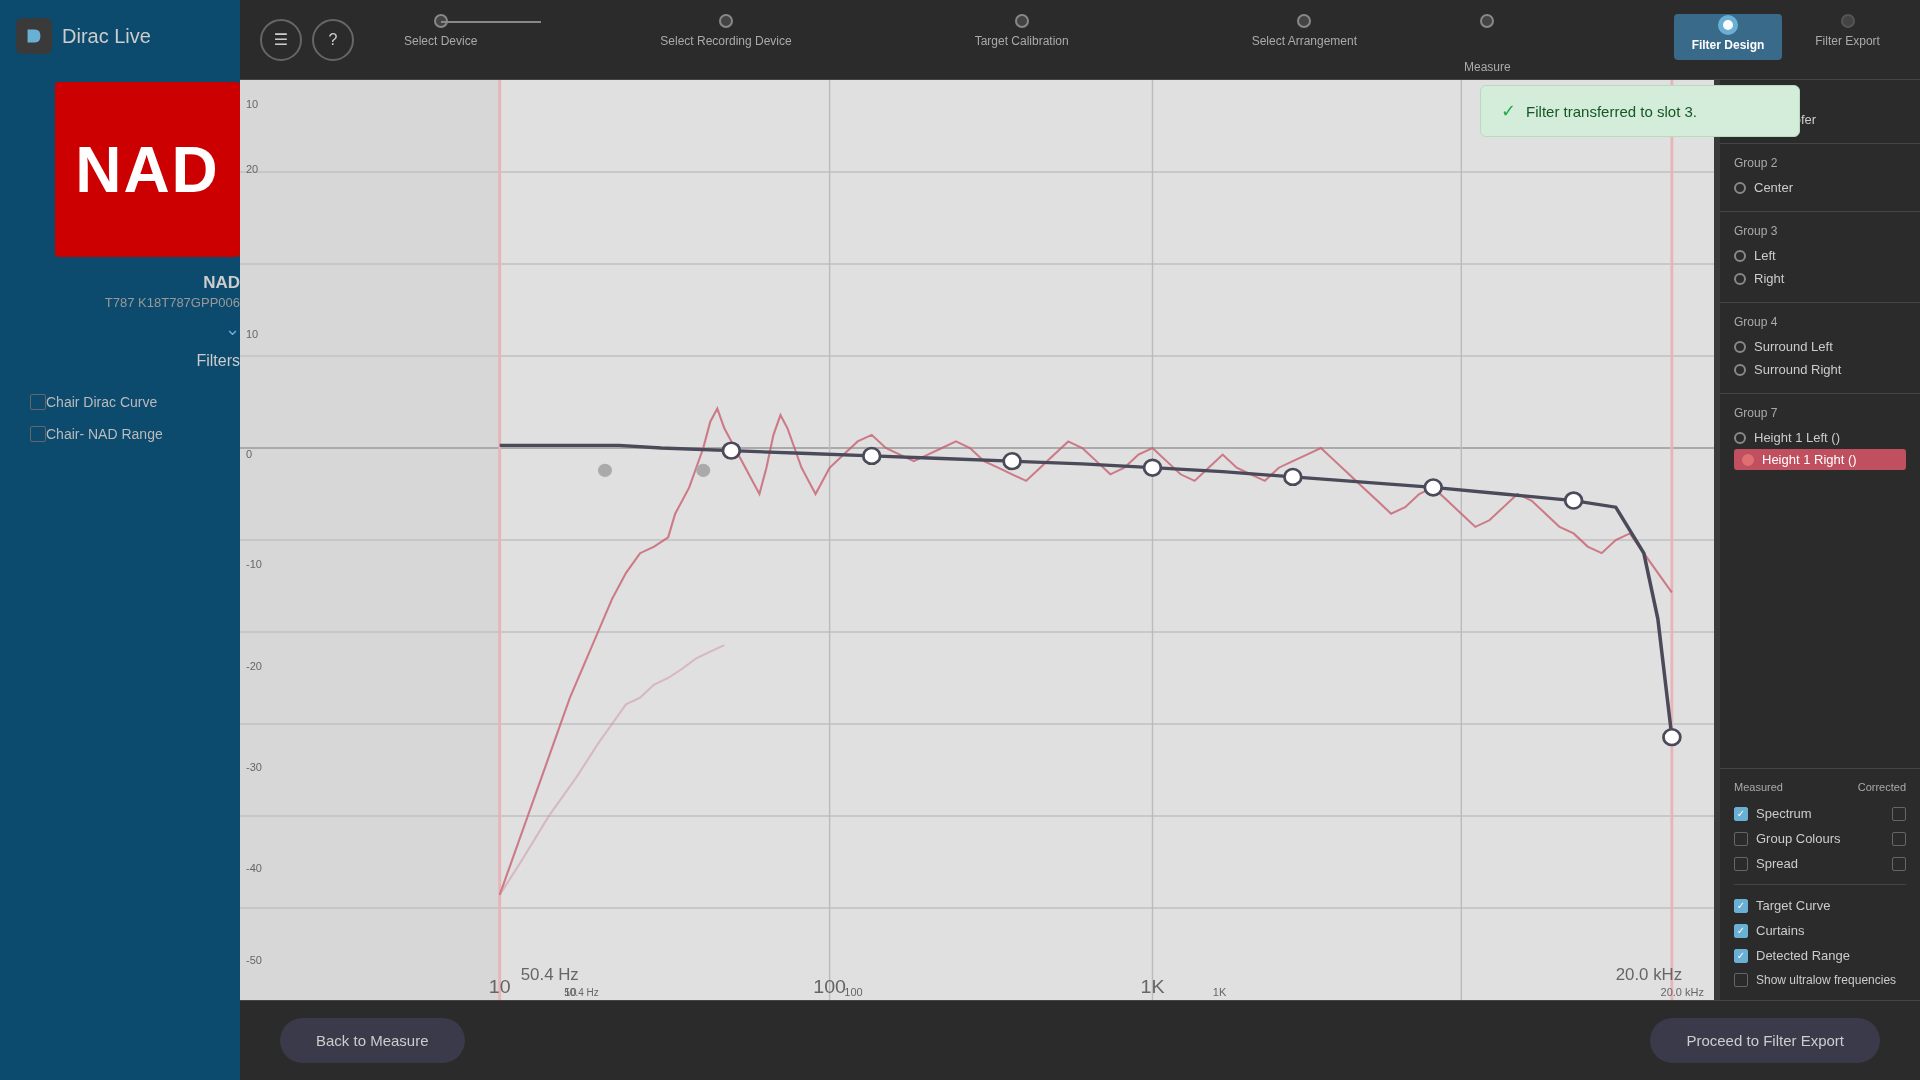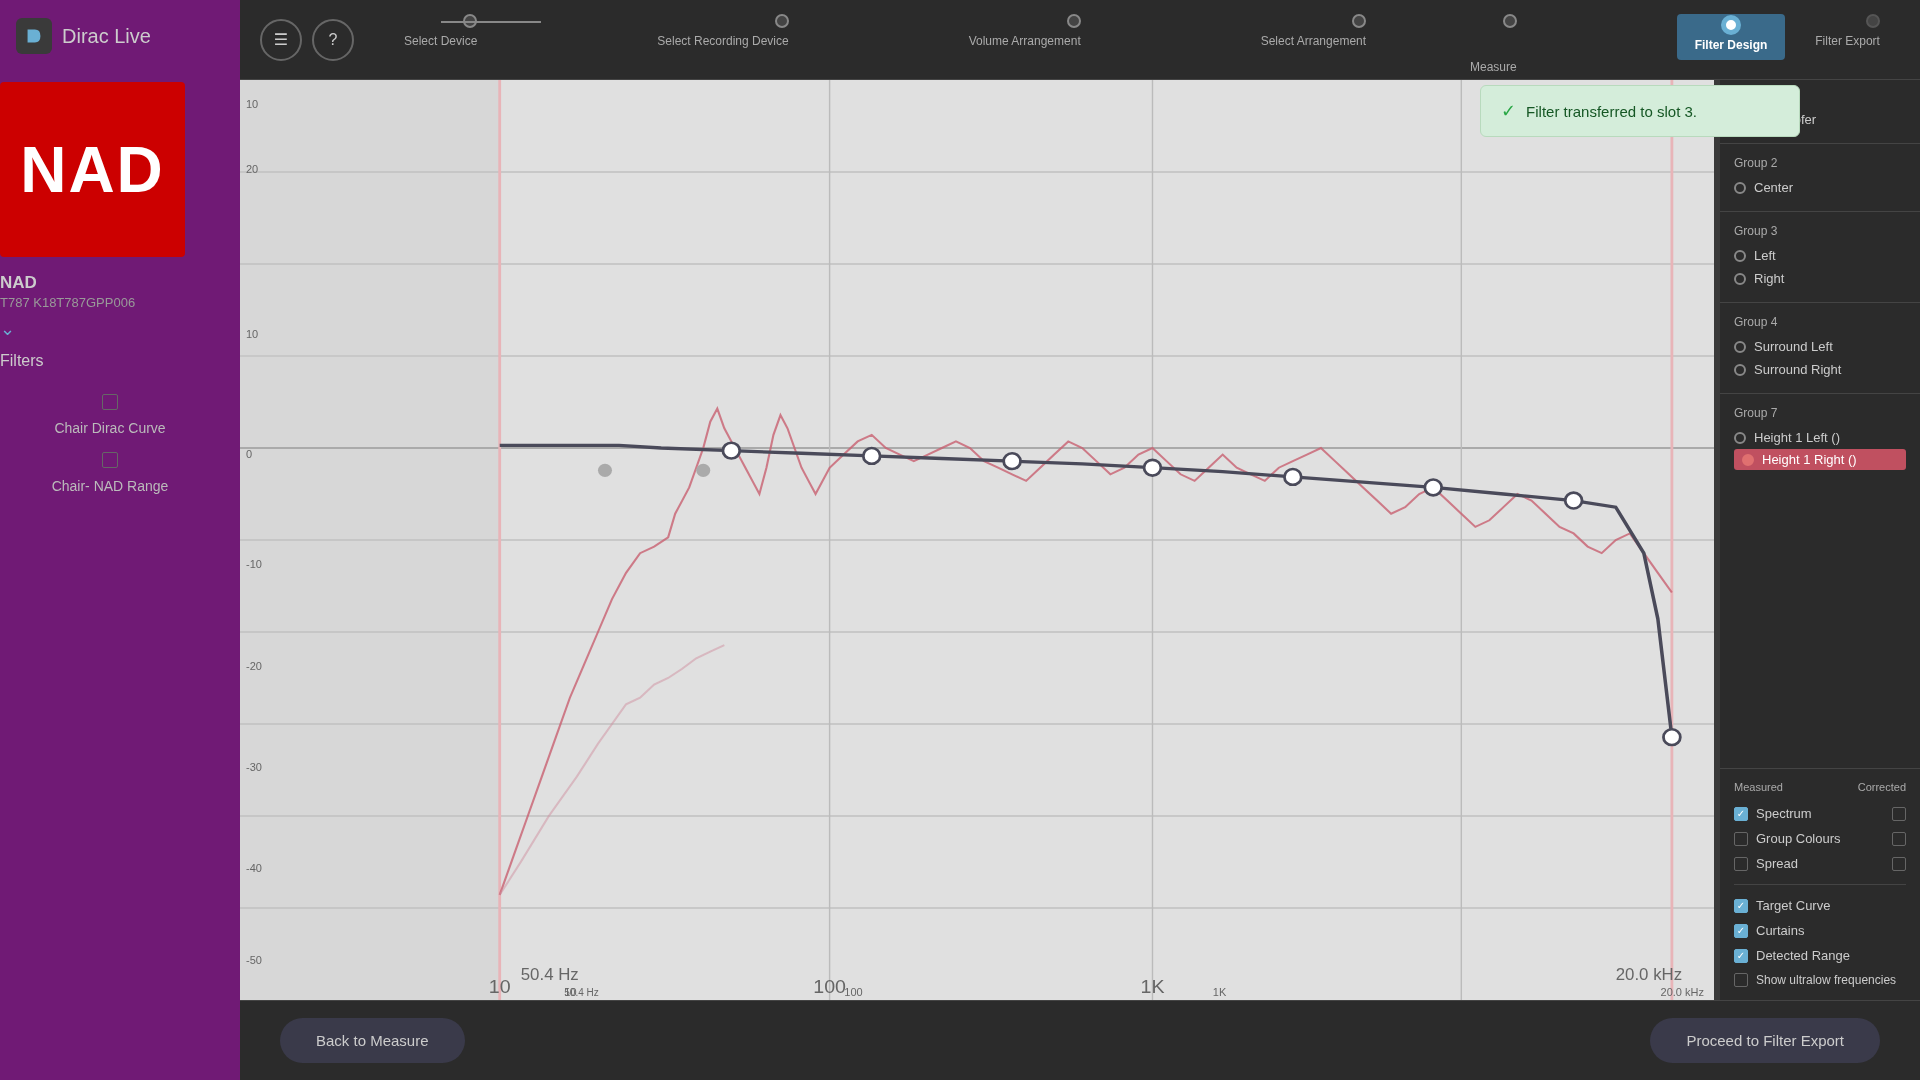--- a/index.html
+++ b/index.html
@@ -1,59 +1,59 @@
 <!DOCTYPE html>
 <html><head>
   <meta charset="utf-8">
   <style>
     * { box-sizing: border-box; margin: 0; padding: 0; }
     body { width: 1920px; height: 1080px; overflow: hidden; background: #2b2b2b; font-family: 'Segoe UI', Arial, sans-serif; display: flex; }
 
     
     #sidebar {
-      width: 240px; height: 1080px; background: #701a75; display: flex; flex-direction: column; align-items: flex-start; flex-shrink: 0;
+      width: 240px; height: 1080px; background: #0c4a6e; display: flex; flex-direction: column; align-items: flex-end; flex-shrink: 0;
     }
     #sidebar-header {
       width: 100%; display: flex; align-items: center; padding: 18px 16px; gap: 10px;
     }
     #dirac-logo-icon {
       width: 36px; height: 36px; background: #3a3a3a; border-radius: 6px; display: flex; align-items: center; justify-content: center;
     }
     #dirac-logo-icon svg { width: 22px; height: 22px; }
     #app-title { color: #ccc; font-size: 20px; font-weight: 400; }
     #brand-logo {
       width: 185px; height: 175px; background: #cc0000; border-radius: 4px; display: flex; align-items: center; justify-content: center; margin: 10px 0;
     }
     #brand-name { color: white; font-size: 64px; font-weight: 900; letter-spacing: 2px; }
     #device-name { color: #ccc; font-size: 17px; font-weight: 600; margin-top: 6px; }
     #device-model { color: #999; font-size: 13px; margin-top: 2px; }
     #expand-icon { color: #6ab0d4; font-size: 18px; margin-top: 8px; }
     #filters-label { color: #ccc; font-size: 16px; margin: 12px 0 16px 0; }
     .filter-item {
-      width: 220px; display: flex; align-items: center; gap: 10px; padding: 8px 10px; cursor: pointer; border-radius: 4px; flex-direction: column;
+      width: 220px; display: flex; align-items: center; padding: 8px 10px; cursor: pointer; border-radius: 4px;
     }
     .filter-checkbox { width: 16px; height: 16px; border: 1px solid #666; background: transparent; display: inline-block; border-radius: 2px; }
     .filter-item-label { color: #bbb; font-size: 14px; }
 
     
     #main {
       flex: 1; height: 1080px; display: flex; flex-direction: column; background: #1e1e1e;
     }
 
     
     #topnav {
       height: 80px; background: #2b2b2b; display: flex; align-items: center; padding: 0 20px; gap: 0; border-bottom: 1px solid #444; position: relative;
     }
     #nav-buttons { display: flex; gap: 10px; margin-right: 30px; }
     .nav-btn {
       width: 42px; height: 42px; border-radius: 50%; border: 2px solid #666; background: transparent; display: flex; align-items: center; justify-content: center; cursor: pointer; color: #ccc; font-size: 16px;
     }
     #progress-bar { flex: 1; display: flex; align-items: center; position: relative; padding: 0 20px; }
     .step-item {
-      display: flex; flex-direction: column; align-items: flex-end; position: relative; z-index: 2;
+      display: flex; flex-direction: column; align-items: center; position: relative; z-index: 2;
     }
     .step-dot {
       width: 14px; height: 14px; border-radius: 50%; background: #555; border: 2px solid #555; flex-shrink: 0;
     }
     .step-dot.done { background: #444; border-color: #888; }
     .step-dot.active { background: white; border-color: #6ab0d4; box-shadow: 0 0 0 3px #6ab0d4; }
     .step-dot.pending { background: #444; border-color: #555; }
     .step-label { color: #aaa; font-size: 12px; margin-top: 6px; white-space: nowrap; }
     .step-label.active { color: white; font-weight: 600; }
     .steps-container {
@@ -194,21 +194,21 @@
           <span class="step-label">Select Device</span>
         </div>
 
         <div class="step-item" style="margin-left:150px;">
           <div class="step-dot done"></div>
           <span class="step-label">Select Recording Device</span>
         </div>
 
         <div class="step-item" style="margin-left:150px;">
           <div class="step-dot done"></div>
-          <span class="step-label">Volume Arrangement</span>
+          <span class="step-label">Target Calibration</span>
         </div>
 
         <div class="step-item" style="margin-left:150px;">
           <div class="step-dot done"></div>
           <span class="step-label">Select Arrangement</span>
         </div>
 
         <div class="step-item" style="margin-left:74px;gap:26px;">
           <div class="step-dot done"></div>
           <span class="step-label">Measure</span>

